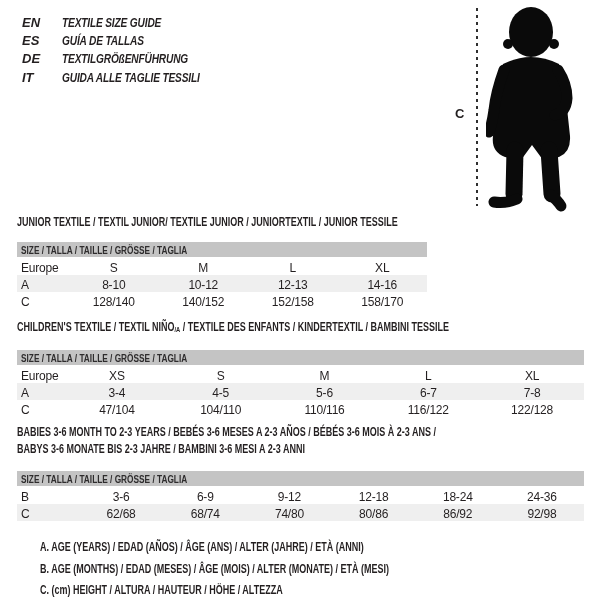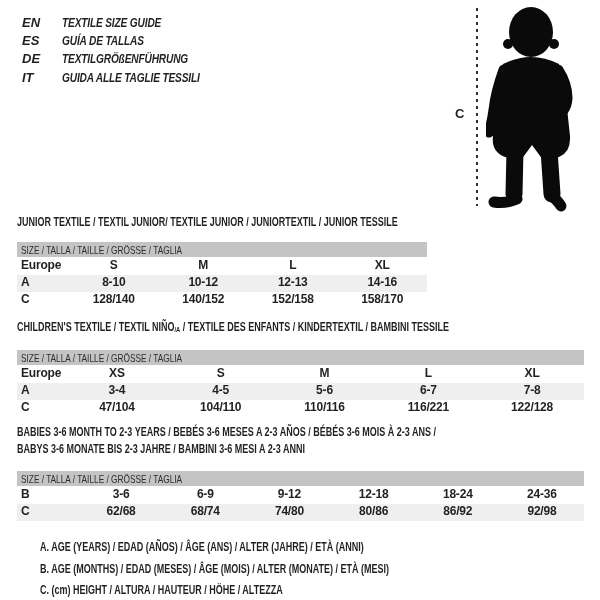--- a/index.html
+++ b/index.html
@@ -39,25 +39,25 @@
 
   .size-table { position:absolute; left:0; width:100%; }
   #sec0 .size-table { top:28px; }
   #sec1 .size-table { top:31px; }
   #sec2 .size-table { top:47px; }
 
   .size-header {
     height:15px; background:#c4c4c4;
     display:flex; align-items:center;
     padding-left:4px; margin-bottom:1px;
-    font-weight:normal; font-size:11.5px; color:#2e2c2d;
+    font-weight:bold; font-size:11.5px; color:#2e2c2d;
   }
   .size-header-text { display:inline-block; transform:scaleX(0.72); transform-origin:0 50%; white-space:nowrap; }
 
-  .trow { display:flex; height:17px; align-items:flex-start; font-weight:bold; font-size:12px; letter-spacing:-0.2px; }
+  .trow { display:flex; height:17px; align-items:flex-end; font-weight:normal; font-size:12px; letter-spacing:-0.2px; }
   .trow.shaded { background:#efefef; }
   .tcell.label { flex:none; padding-left:4px; white-space:nowrap; }
   #sec0 .tcell.label { width:52px; }
   #sec1 .tcell.label { width:48px; }
   #sec2 .tcell.label { width:62px; }
   .tcell.val { flex:1; text-align:center; }
 
   
   .legend { left:16px; top:537px;margin-left:24px; }
   .legend-line { height:21.5px; line-height:21.5px; font-weight:bold; font-size:12.5px; white-space:nowrap; }
@@ -162,21 +162,21 @@
           <div class="tcell val">4-5</div>
           <div class="tcell val">5-6</div>
           <div class="tcell val">6-7</div>
           <div class="tcell val">7-8</div>
         </div>
         <div class="trow">
           <div class="tcell label">C</div>
           <div class="tcell val">47/104</div>
           <div class="tcell val">104/110</div>
           <div class="tcell val">110/116</div>
-          <div class="tcell val">116/221</div>
+          <div class="tcell val">116/122</div>
           <div class="tcell val">122/128</div>
         </div>
       </div>
   </div>
 </div>
 
 <div class="size-table-section abs" id="sec2">
   <div class="section-title">
       <div class="title-line"><span>BABIES 3-6 MONTH TO 2-3 YEARS / BEBÉS 3-6 MESES A 2-3 AÑOS / BÉBÉS 3-6 MOIS À 2-3 ANS /</span></div>
       <div class="title-line"><span>BABYS 3-6 MONATE BIS 2-3 JAHRE / BAMBINI 3-6 MESI A 2-3 ANNI</span></div>

